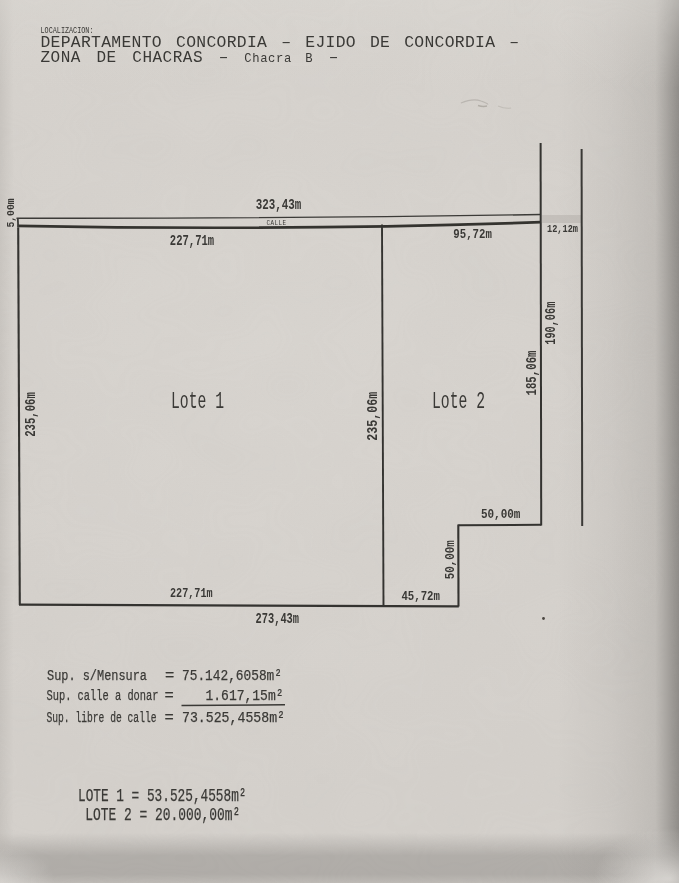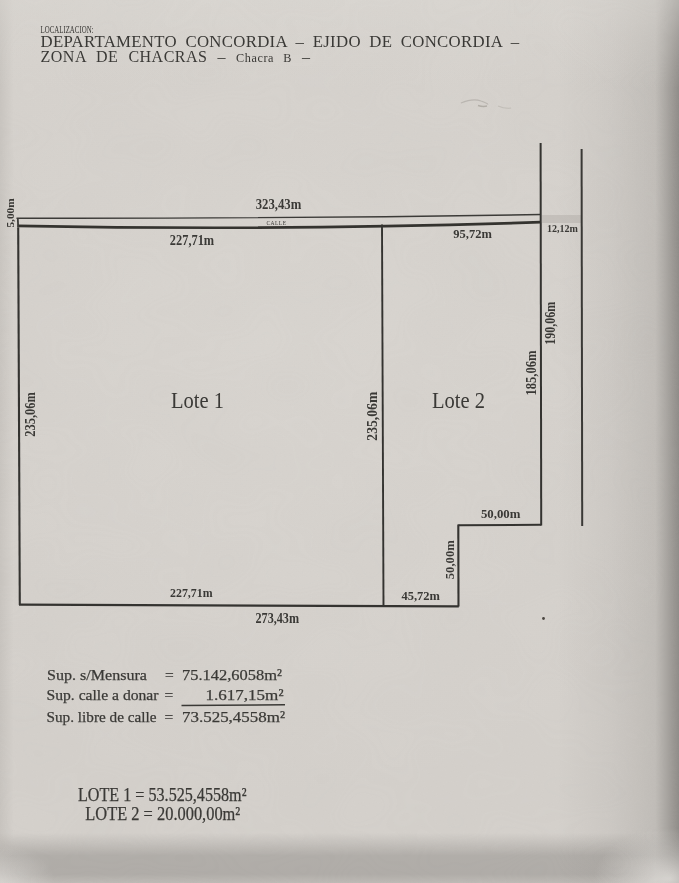--- a/index.html
+++ b/index.html
@@ -1,18 +1,18 @@
 <!DOCTYPE html>
 <html><head>
 <meta charset="utf-8">
 <style>
   html,body{margin:0;padding:0;}
   .page{position:relative;width:679px;height:883px;overflow:hidden;
     background:#d9d5d0;
-    font-family:Liberation Serif, serif;}
+    font-family:Liberation Mono, monospace;}
   .bg{position:absolute;left:0;top:0;width:679px;height:883px;}
   svg text{fill:#3a3936;}
 </style>
 </head>
 <body>
 <div class="page">
 
   <div class="bg" style="background:
     radial-gradient(75px 50px at 98.5% 99.5%, rgba(240,237,233,0.75) 0%, rgba(240,237,233,0.35) 55%, rgba(0,0,0,0) 100%),
     radial-gradient(55px 38px at 0% 100%, rgba(234,231,227,0.6) 0%, rgba(0,0,0,0) 100%),

